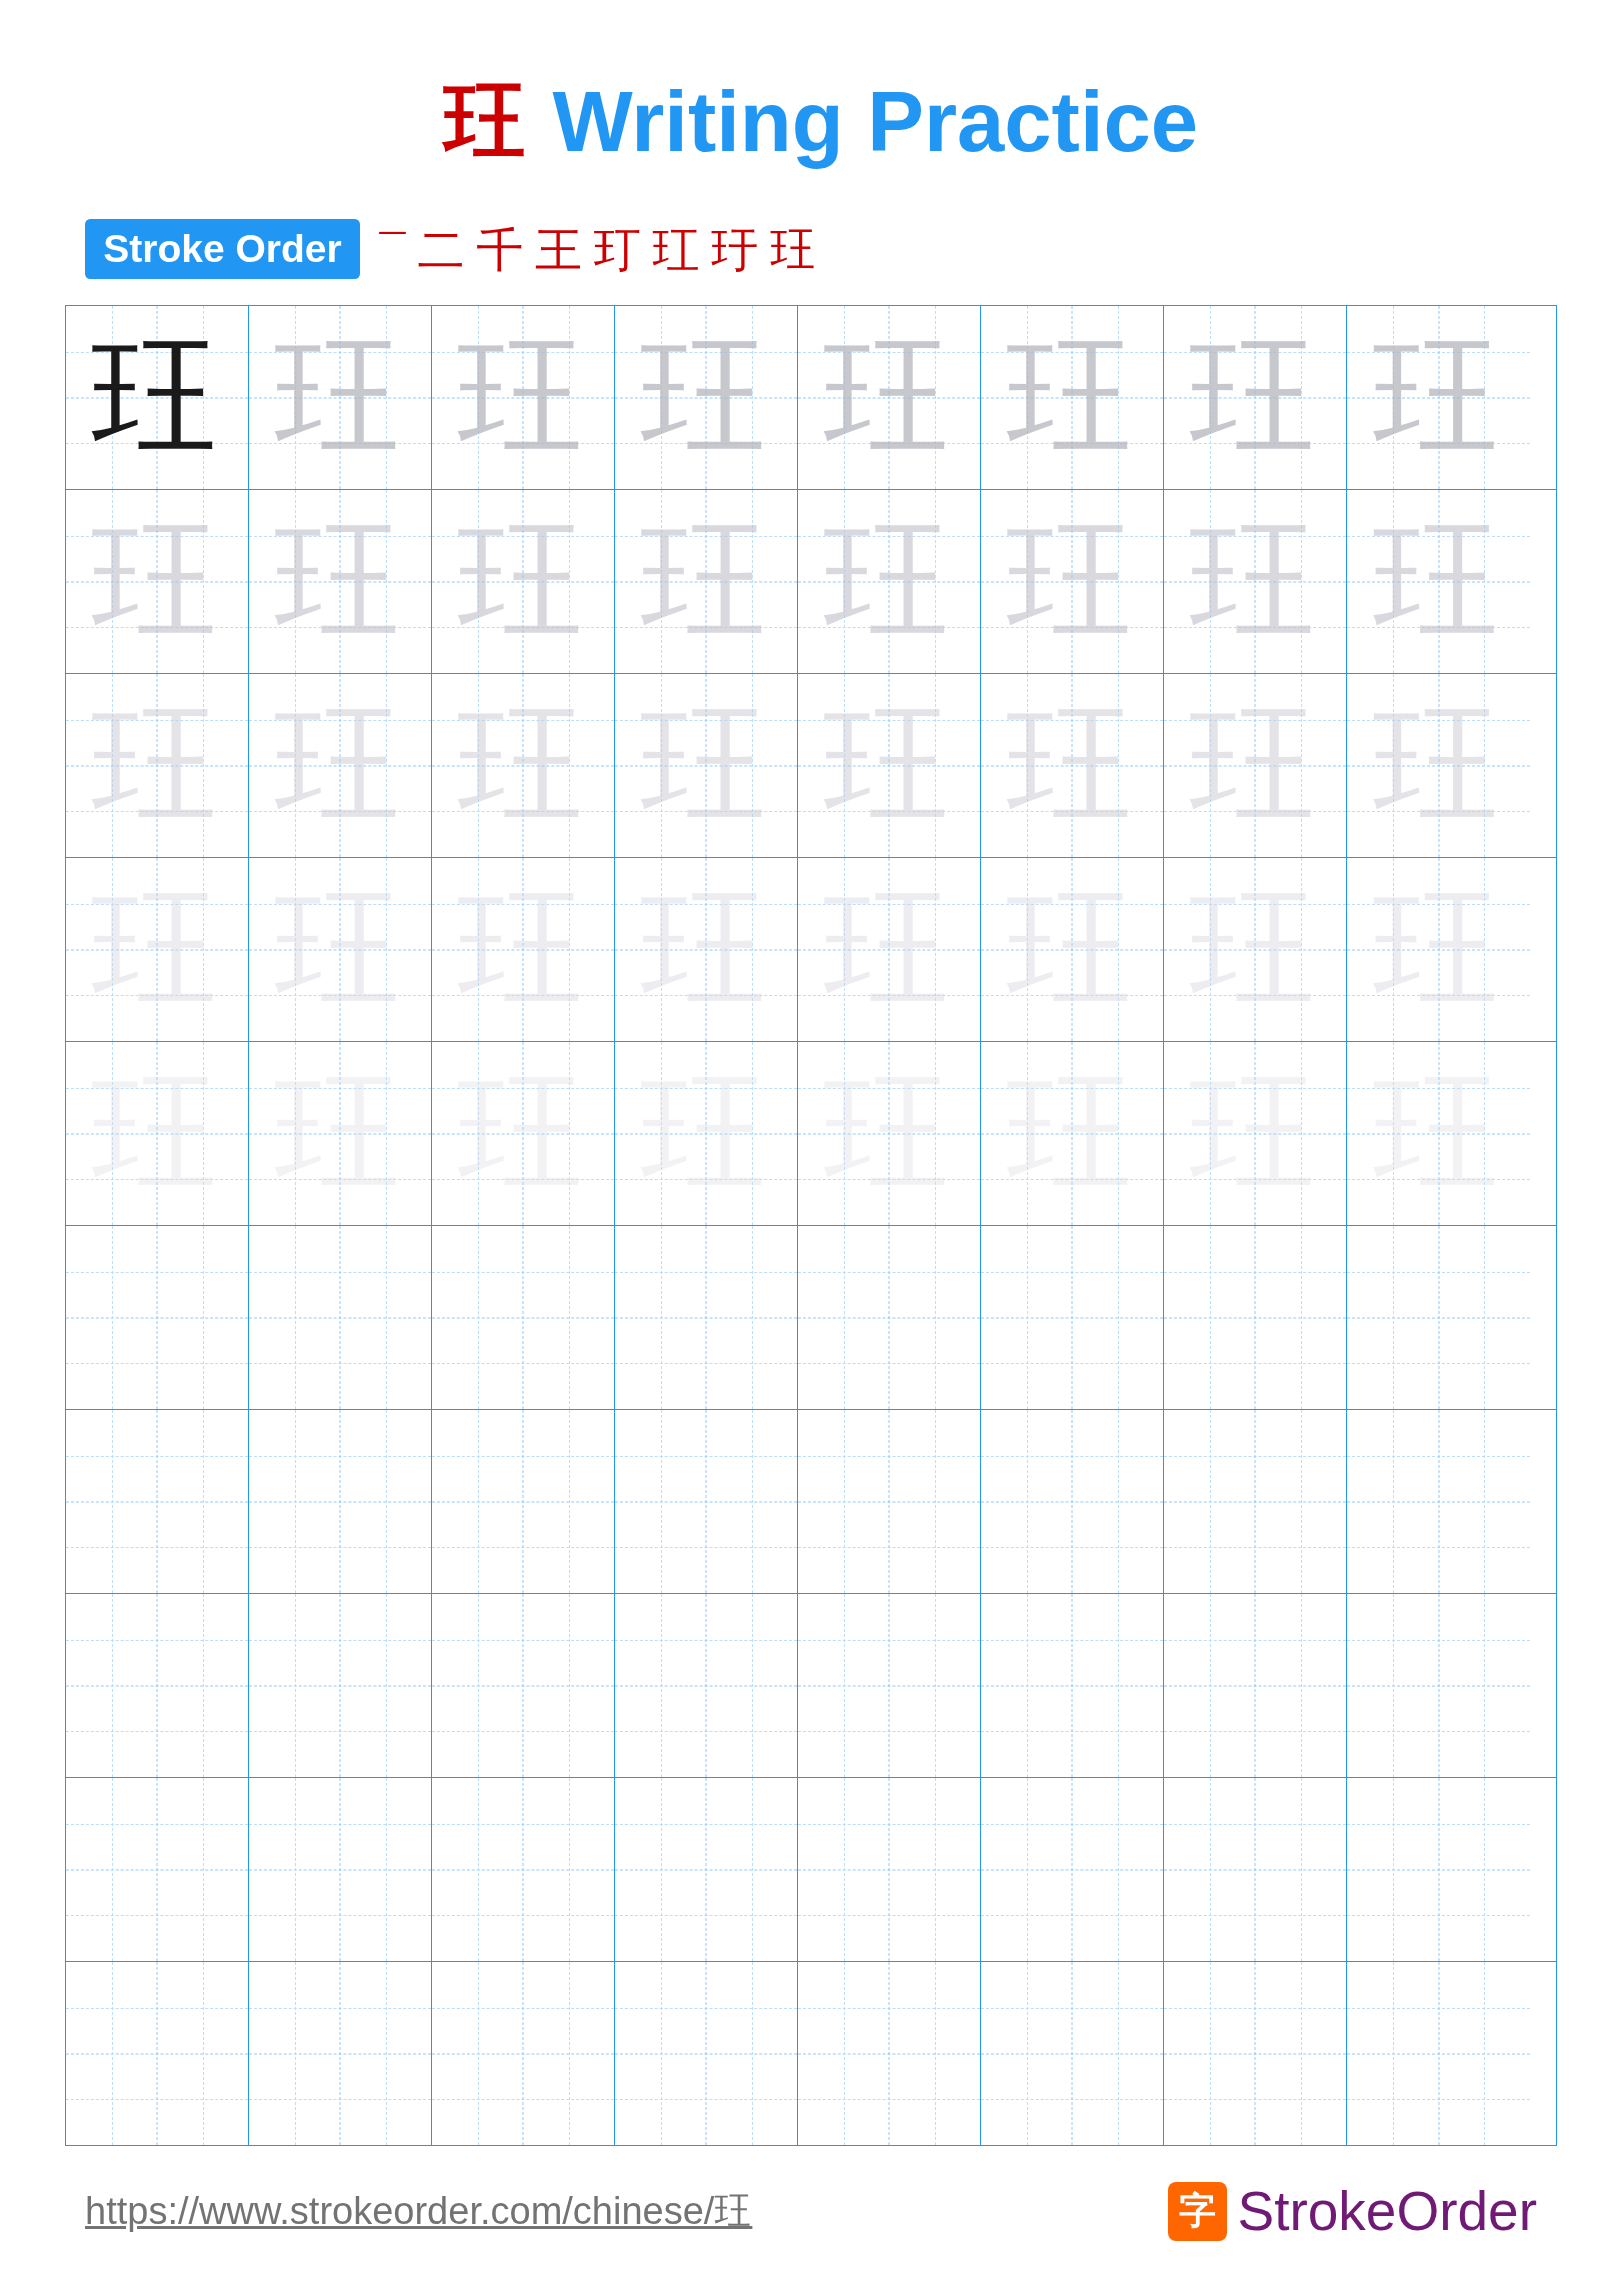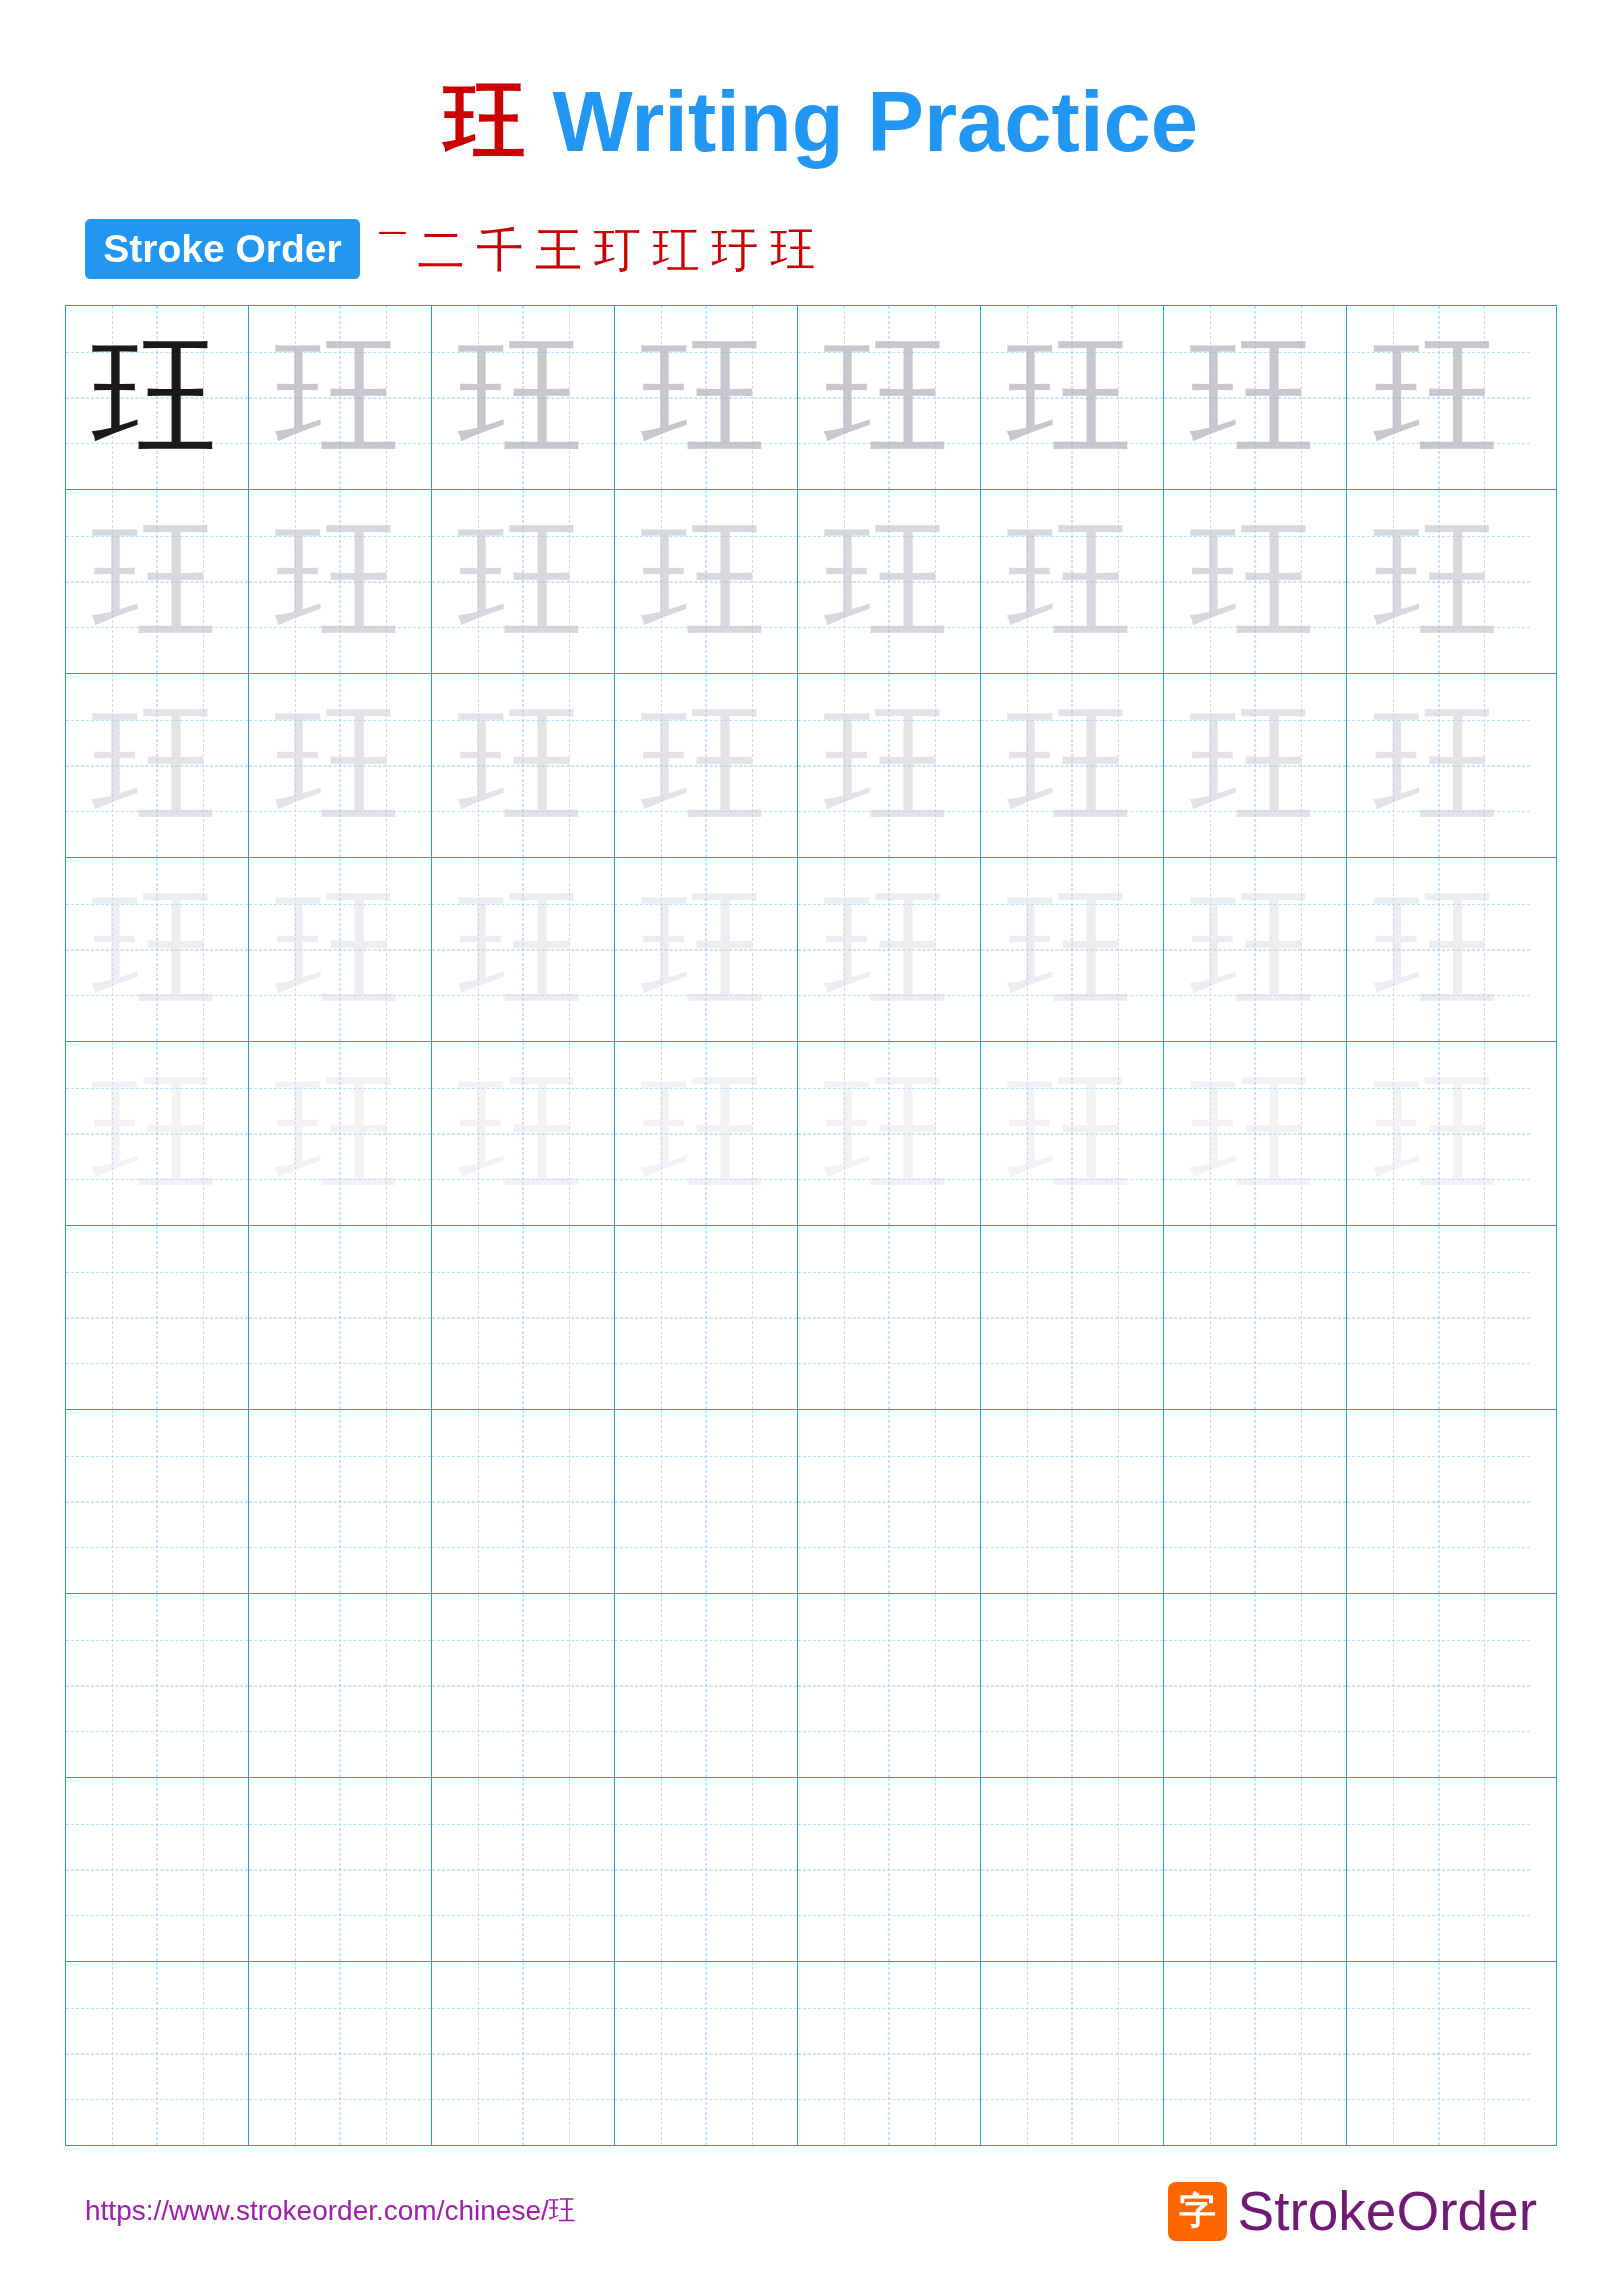--- a/index.html
+++ b/index.html
@@ -181,22 +181,23 @@
       bottom: 52px;
       left: 0;
       right: 0;
       display: flex;
       justify-content: space-between;
       align-items: center;
       padding: 0 85px;
     }
 
     #footer-url {
-      color: #a21caf;
-      font-size: 28px;
+      color: #737373;
+      font-size: 38px;
+      text-decoration: underline;
     }
 
     #footer-logo {
       display: flex;
       align-items: center;
       gap: 10.5px;
     }
 
     #footer-logo-icon {
       width: 59px;

